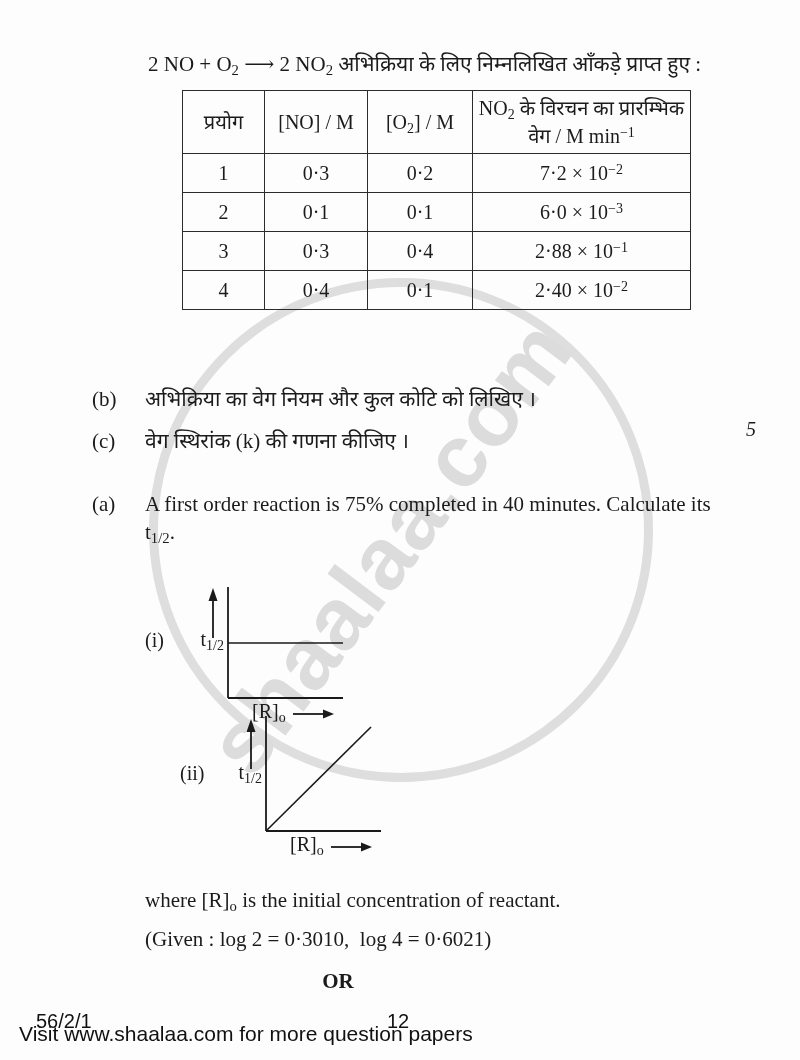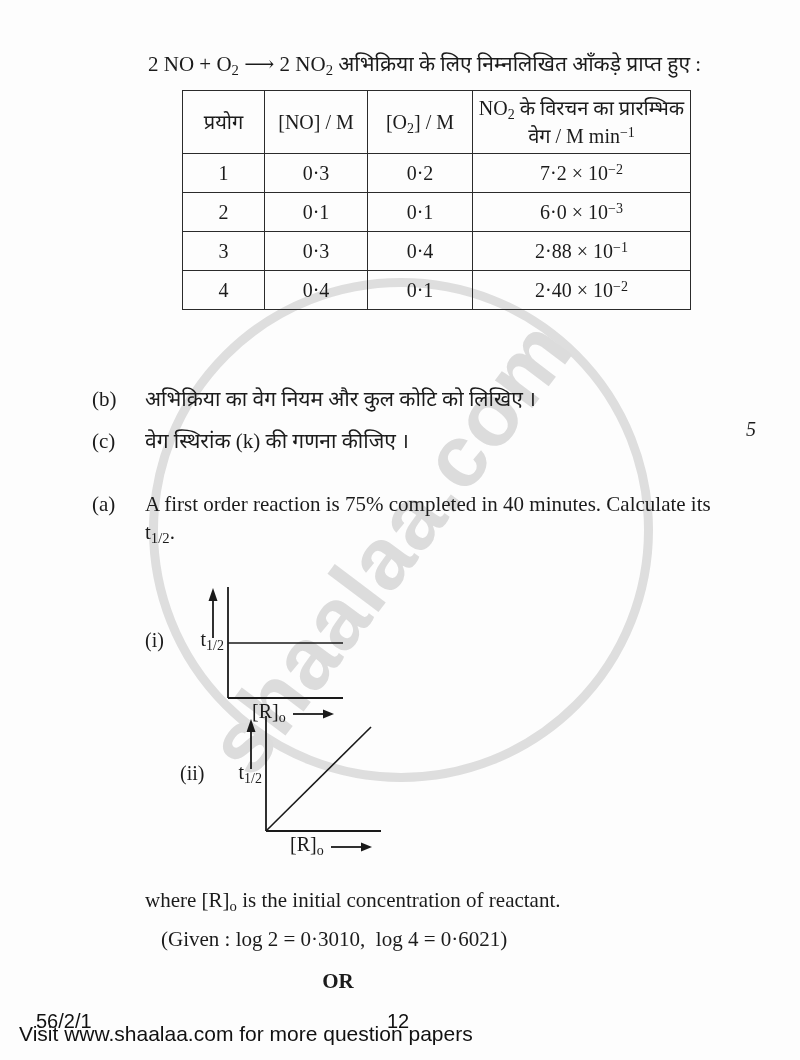--- a/index.html
+++ b/index.html
@@ -159,21 +159,21 @@
         <polygon points="183,130.5 183,139.5 194,135" fill="#1a1a1a"></polygon>
       </g>
     </svg>
     <span class="glabel" style="left:2px; top:50px;">(ii)</span>
     <span class="glabel gy" style="left:38px; top:49px; width:46px;"><span>t</span><sub>1/2</sub></span>
     <span class="glabel" style="left:112px; top:121px;"><span>[R]</span><sub>o</sub></span>
   </div>
 
   <div class="abs qline" style="left:145px; top:888px;"><span>where [R]</span><sub>o</sub><span> is the initial concentration of reactant.</span></div>
 
-  <div class="abs qline given" style="left:161px; top:927px;">(Given : log 2 = 0·3010,  log 4 = 0·6021)</div>
+  <div class="abs qline given" style="left:145px; top:927px;">(Given : log 2 = 0·3010,  log 4 = 0·6021)</div>
 
   <div class="abs or">OR</div>
 
   <div class="abs footer-sans" style="left:36px; top:1010px;">56/2/1</div>
   <div class="abs footer-sans" style="left:387px; top:1010px;">12</div>
   <div class="abs footer-sans" style="left:19px; top:1022px; font-size:21px;">Visit www.shaalaa.com for more question papers</div>
 
 </div>
 
 </body></html>

